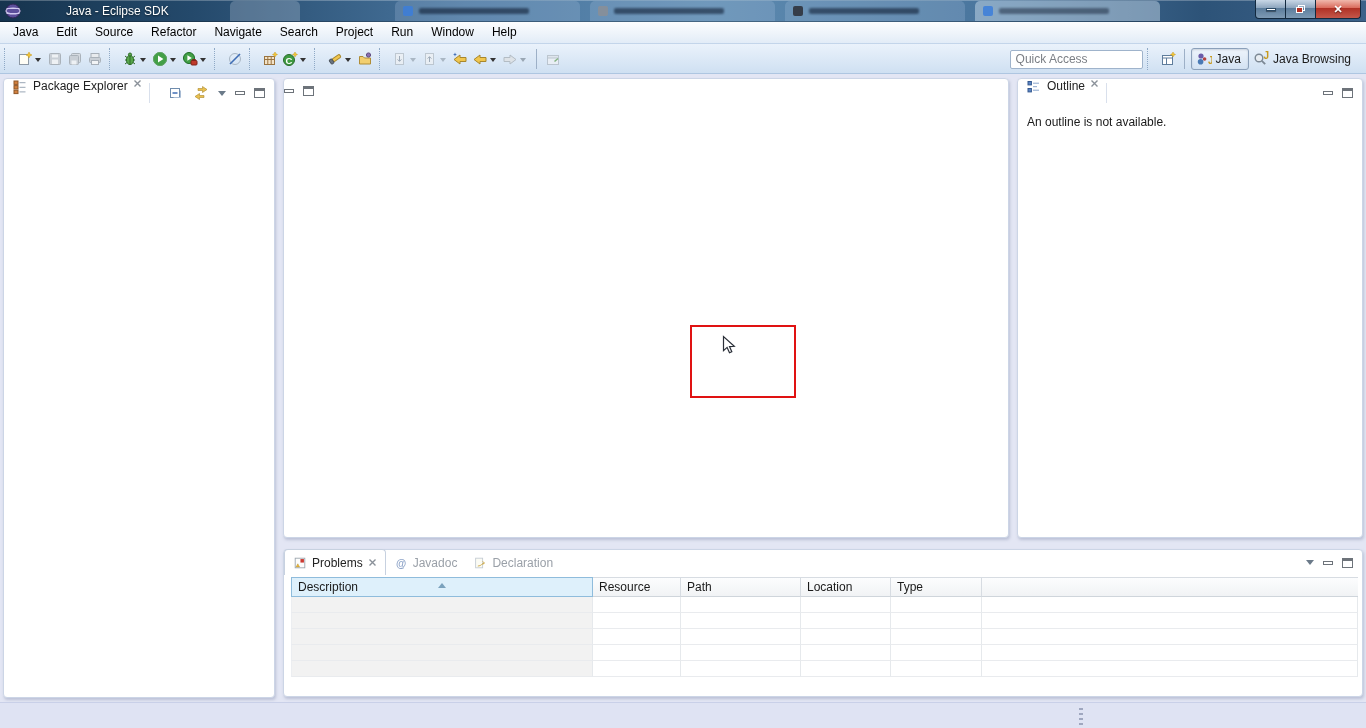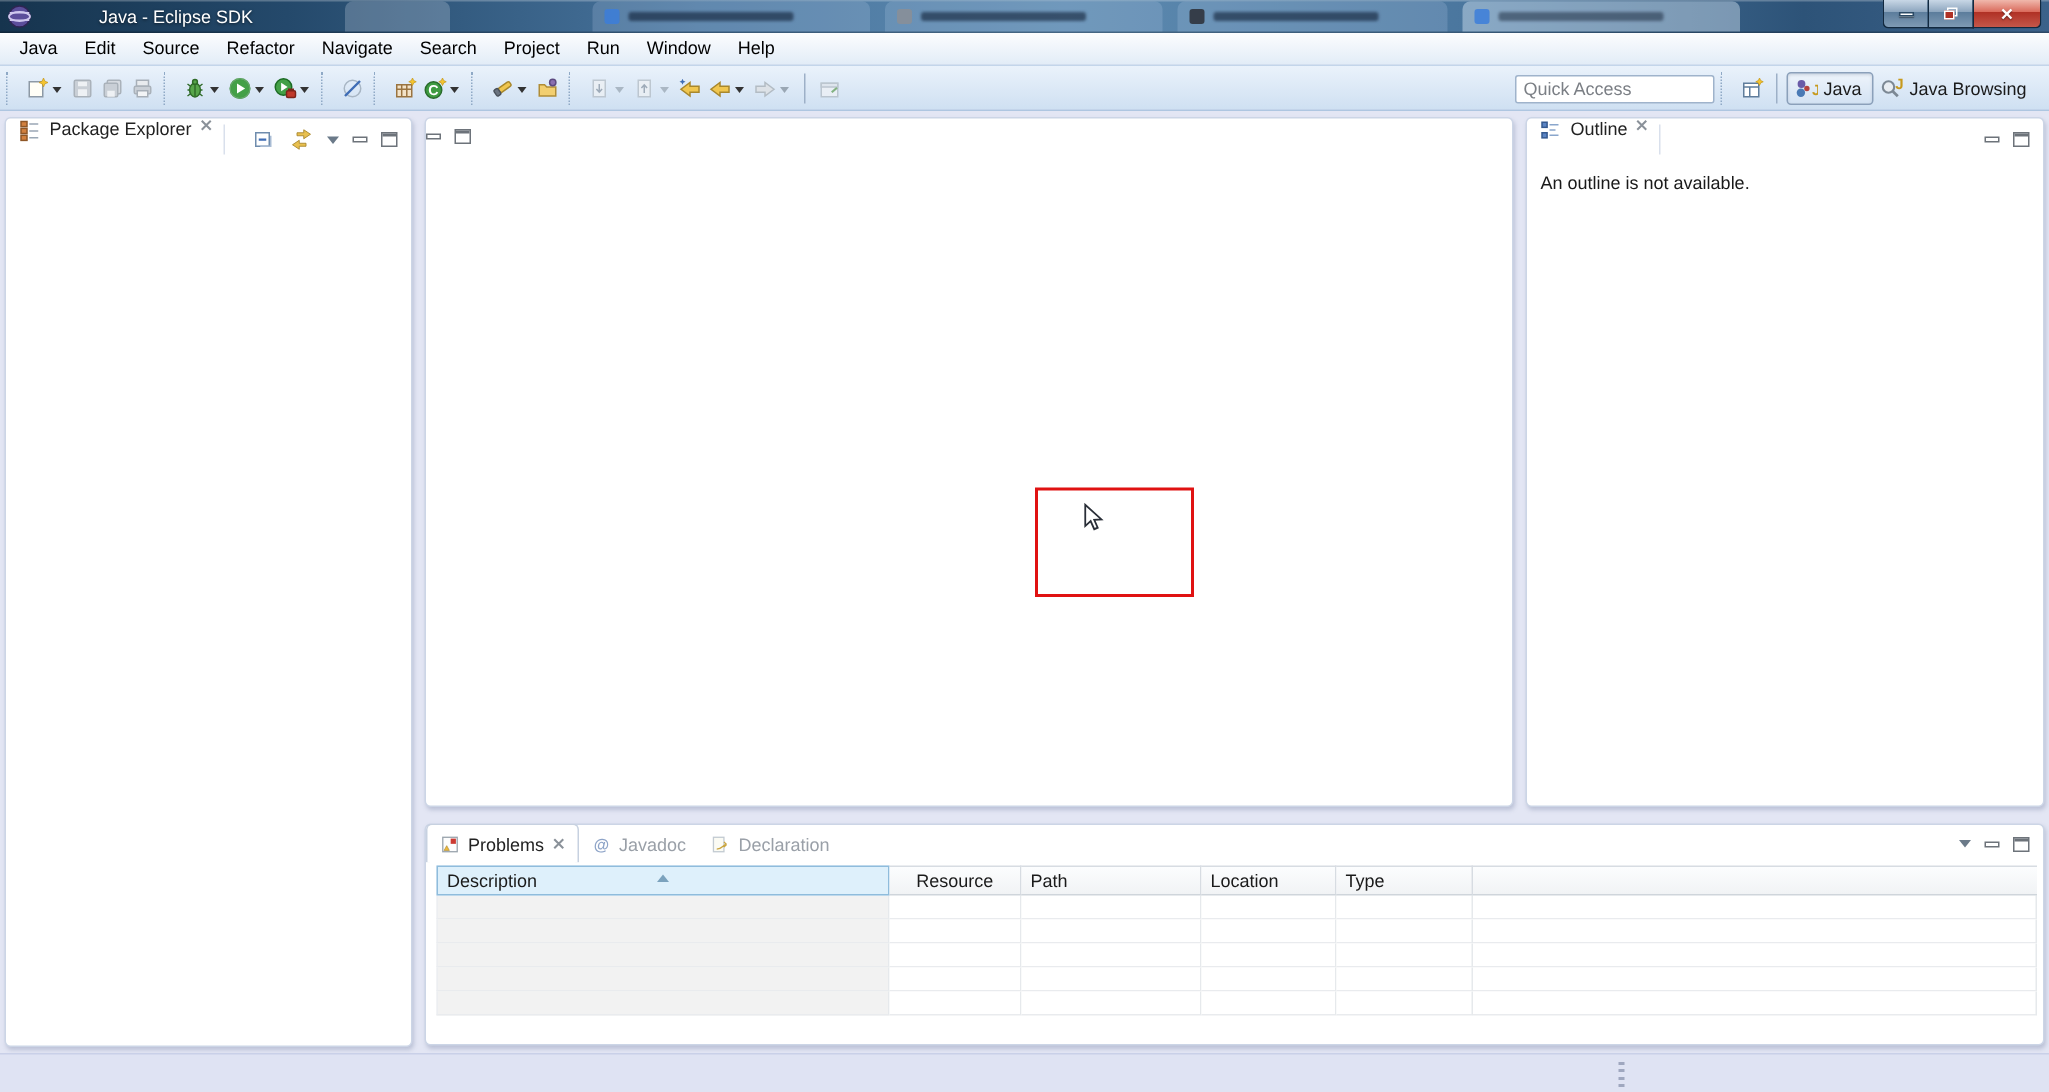--- a/index.html
+++ b/index.html
@@ -90,21 +90,21 @@
   .prow { display:flex; }
   .pcell { height:20px; display:flex; align-items:center; padding:0 6px; }
   .phead .pcell { background:linear-gradient(#fcfdfe,#f1f3f5); border-top:1px solid #d7dce2; border-bottom:1px solid #cfd5db; border-right:1px solid #d7dce2; color:#1a1a1a; position:relative; }
   .phead .pcell:first-child { border-left:1px solid #d7dce2; }
   .phead .pcell.sorted { background:#def0fb; border:1px solid #8fbcdc; }
   .sort-arrow { position:absolute; top:1px; left:50%; margin-left:-4px; width:0; height:0;
     border:4px solid transparent; border-bottom:5px solid #7ba2bd; }
   .pbody .prow { height:16px; }
   .pbody .pcell { height:16px; border-right:1px solid #e6e9ec; border-bottom:1px solid #e9ebee; background:#fff; }
   .pbody .pcell:first-child { background:#f2f2f2; border-left:1px solid #eceef1; }
-  .c-desc { width:302px; } .c-res { width:88px;justify-content:center; } .c-path { width:120px; } .c-loc { width:90px; } .c-type { width:91px;text-align:right; } .c-fill { flex:1; }
+  .c-desc { width:302px; } .c-res { width:88px; } .c-path { width:120px; } .c-loc { width:90px; } .c-type { width:91px;text-align:right; } .c-fill { flex:1; }
   .phead .c-fill { border-right:none; }
 
   
   .statusbar { position:absolute; left:0; top:702px; width:1366px; height:26px;
     background:#dfe3f3; border-top:1px solid #c9d0e8; }
   .grip { position:absolute; left:1079px; top:5px; width:4px; height:17px;
     background:repeating-linear-gradient(to bottom,#9fa7bf 0 2px,transparent 2px 5px); }
 </style>
 </head>
 <body>

